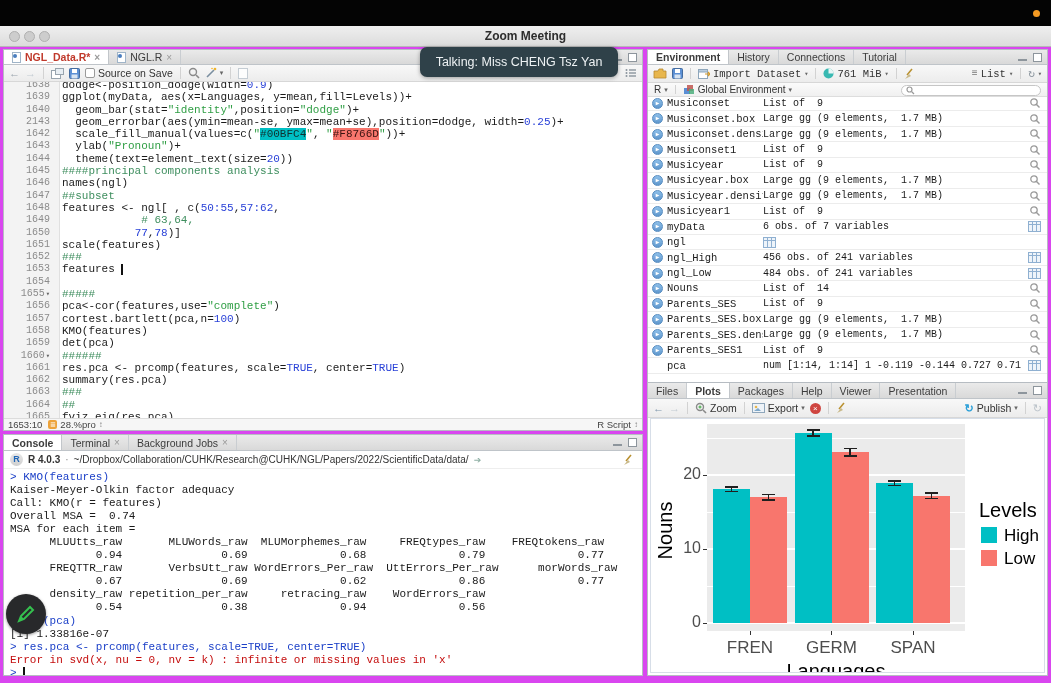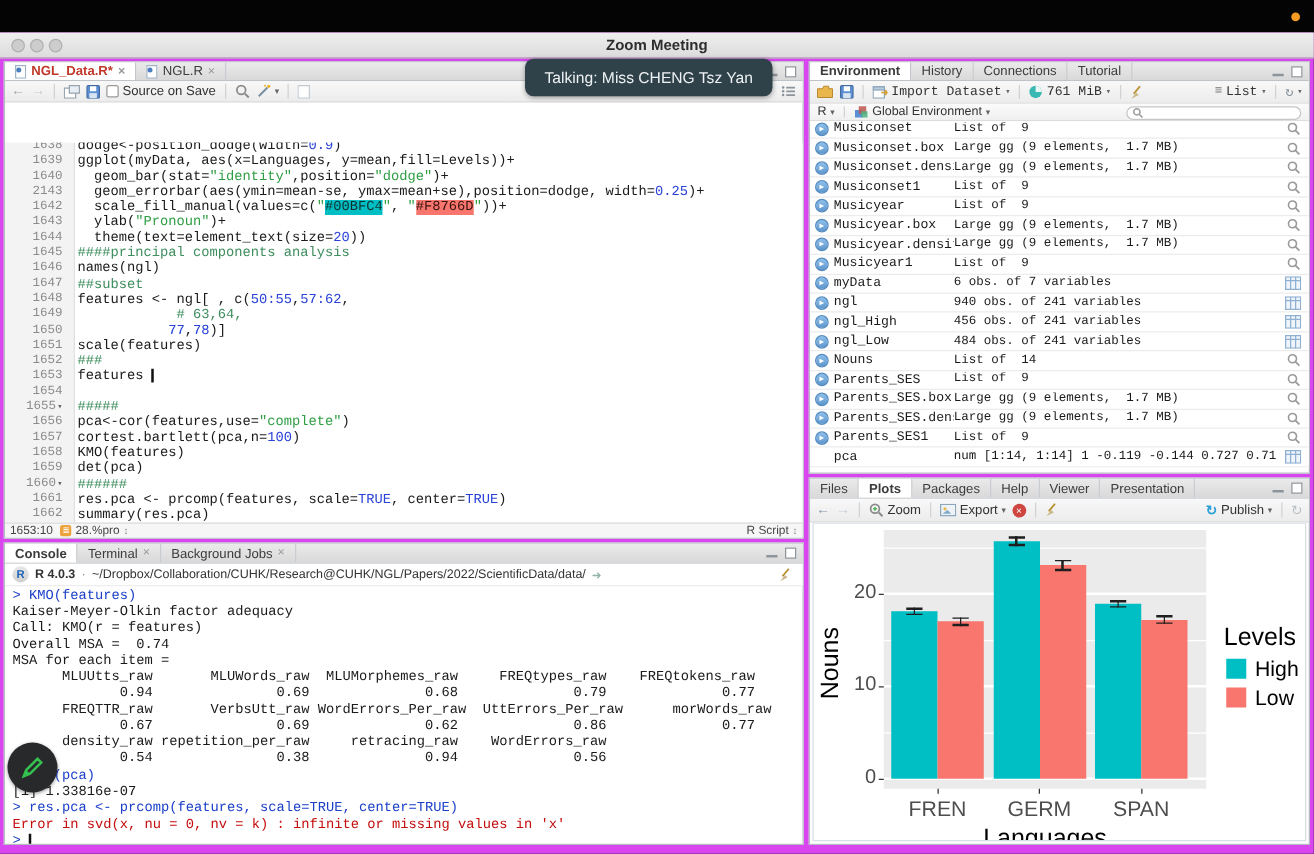--- a/index.html
+++ b/index.html
@@ -30,21 +30,21 @@
   .mini.maximize::after { content:""; position:absolute; inset:0; border:1.5px solid #8d959c; background:#fff; }
   .toolbar { position:absolute; left:0; right:0; background:linear-gradient(#f8f8f8,#ececec);
              border-bottom:1px solid #d7d7d7; display:flex; align-items:center; gap:5px;
              font-size:10.5px; color:#333; padding:0 5px; }
   .sep { width:1px; height:70%; background:#d2d2d2; margin:0 2px; }
   .caret { font-size:7px; color:#666; }
   .tbtn { display:flex; align-items:center; gap:3px; }
   .arrowglyph { color:#9aa4ad; font-size:11px; font-weight:bold; }
   
   #editor-code { position:absolute; left:0; top:32px; right:0; bottom:12px; overflow:hidden;
-                 font-family:"Liberation Mono","DejaVu Sans Mono",monospace; font-size:11px; background:#fff;margin-top:32px; }
+                 font-family:"Liberation Mono","DejaVu Sans Mono",monospace; font-size:11px; background:#fff; }
   .gutterbg { position:absolute; left:0; top:0; bottom:0; width:56px; background:#f3f3f3; border-right:1px solid #e0e0e0; }
   .codeline { position:relative; height:12.3px; line-height:12.3px; display:flex; white-space:pre; }
   .ln { width:50px; text-align:right; padding-right:4px; color:#8b8b8b; font-size:10px; flex:none; }
   .fold { color:#666; font-size:7px; margin-left:1px; }
   .lc { padding-left:8px; color:#1a1a1a; }
   .lc .num, .lc .kw { color:#2a42d8; }
   .lc .str { color:#2f9e44; }
   .lc .com { color:#3e8e5e; }
   .lc .hexteal { background:#00BFC4; color:#10302f; }
   .lc .hexsalmon { background:#F8766D; color:#3a1310; }
@@ -263,21 +263,21 @@
       <span style="color:#8fb0a5; font-size:9px;">➔</span>
       <span style="margin-left:auto"></span>
       <svg width="13" height="12">
           <line x1="8" y1="1" x2="3" y2="7" stroke="#b9902f" stroke-width="1.5"></line>
           <polygon points="1,11 5,6 7,8" fill="#c9b98a"></polygon>
         </svg>
     </div>
     <pre id="console-lines"><div class="cmd">&gt; KMO(features)</div><div class="out">Kaiser-Meyer-Olkin factor adequacy</div><div class="out">Call: KMO(r = features)</div><div class="out">Overall MSA =  0.74</div><div class="out">MSA for each item =</div><div class="out">      MLUUtts_raw       MLUWords_raw  MLUMorphemes_raw     FREQtypes_raw    FREQtokens_raw</div><div class="out">             0.94               0.69              0.68              0.79              0.77</div><div class="out">      FREQTTR_raw       VerbsUtt_raw WordErrors_Per_raw  UttErrors_Per_raw      morWords_raw</div><div class="out">             0.67               0.69              0.62              0.86              0.77</div><div class="out">      density_raw repetition_per_raw     retracing_raw    WordErrors_raw</div><div class="out">             0.54               0.38              0.94              0.56</div><div class="cmd">&gt; det(pca)</div><div class="out">[1] 1.33816e-07</div><div class="cmd">&gt; res.pca &lt;- prcomp(features, scale=TRUE, center=TRUE)</div><div class="err">Error in svd(x, nu = 0, nv = k) : infinite or missing values in 'x'</div><div class="cmd">&gt; <span class="cursor"></span></div></pre>
   </div>
 
-  <div class="pane" style="left:647px; top:23px; width:401px; height:330px;">
+  <div class="pane" style="left:647px; top:23px; width:401px; height:374px;">
     <div class="tabbar">
       <div class="tab active">
           <span>Environment</span>
         </div>
       <div class="tab">
           <span>History</span>
         </div>
       <div class="tab">
           <span>Connections</span>
         </div>
@@ -456,21 +456,20 @@
                 <rect x="0.5" y="0.5" width="12" height="10" fill="#eef4fa" stroke="#8fb0d1"></rect>
                 <line x1="0.5" y1="3.5" x2="12.5" y2="3.5" stroke="#8fb0d1"></line>
                 <line x1="4.5" y1="0.5" x2="4.5" y2="10.5" stroke="#8fb0d1"></line>
                 <line x1="8.5" y1="0.5" x2="8.5" y2="10.5" stroke="#8fb0d1"></line>
               </svg>
             </span>
           </div>
           <div class="envrow">
             <span class="expander">▶</span>
             <span class="envname">ngl</span>
-            <span class="envval">940 obs. of 241 variables</span>
             <span class="envaction">
               <svg width="13" height="11">
                 <rect x="0.5" y="0.5" width="12" height="10" fill="#eef4fa" stroke="#8fb0d1"></rect>
                 <line x1="0.5" y1="3.5" x2="12.5" y2="3.5" stroke="#8fb0d1"></line>
                 <line x1="4.5" y1="0.5" x2="4.5" y2="10.5" stroke="#8fb0d1"></line>
                 <line x1="8.5" y1="0.5" x2="8.5" y2="10.5" stroke="#8fb0d1"></line>
               </svg>
             </span>
           </div>
           <div class="envrow">

